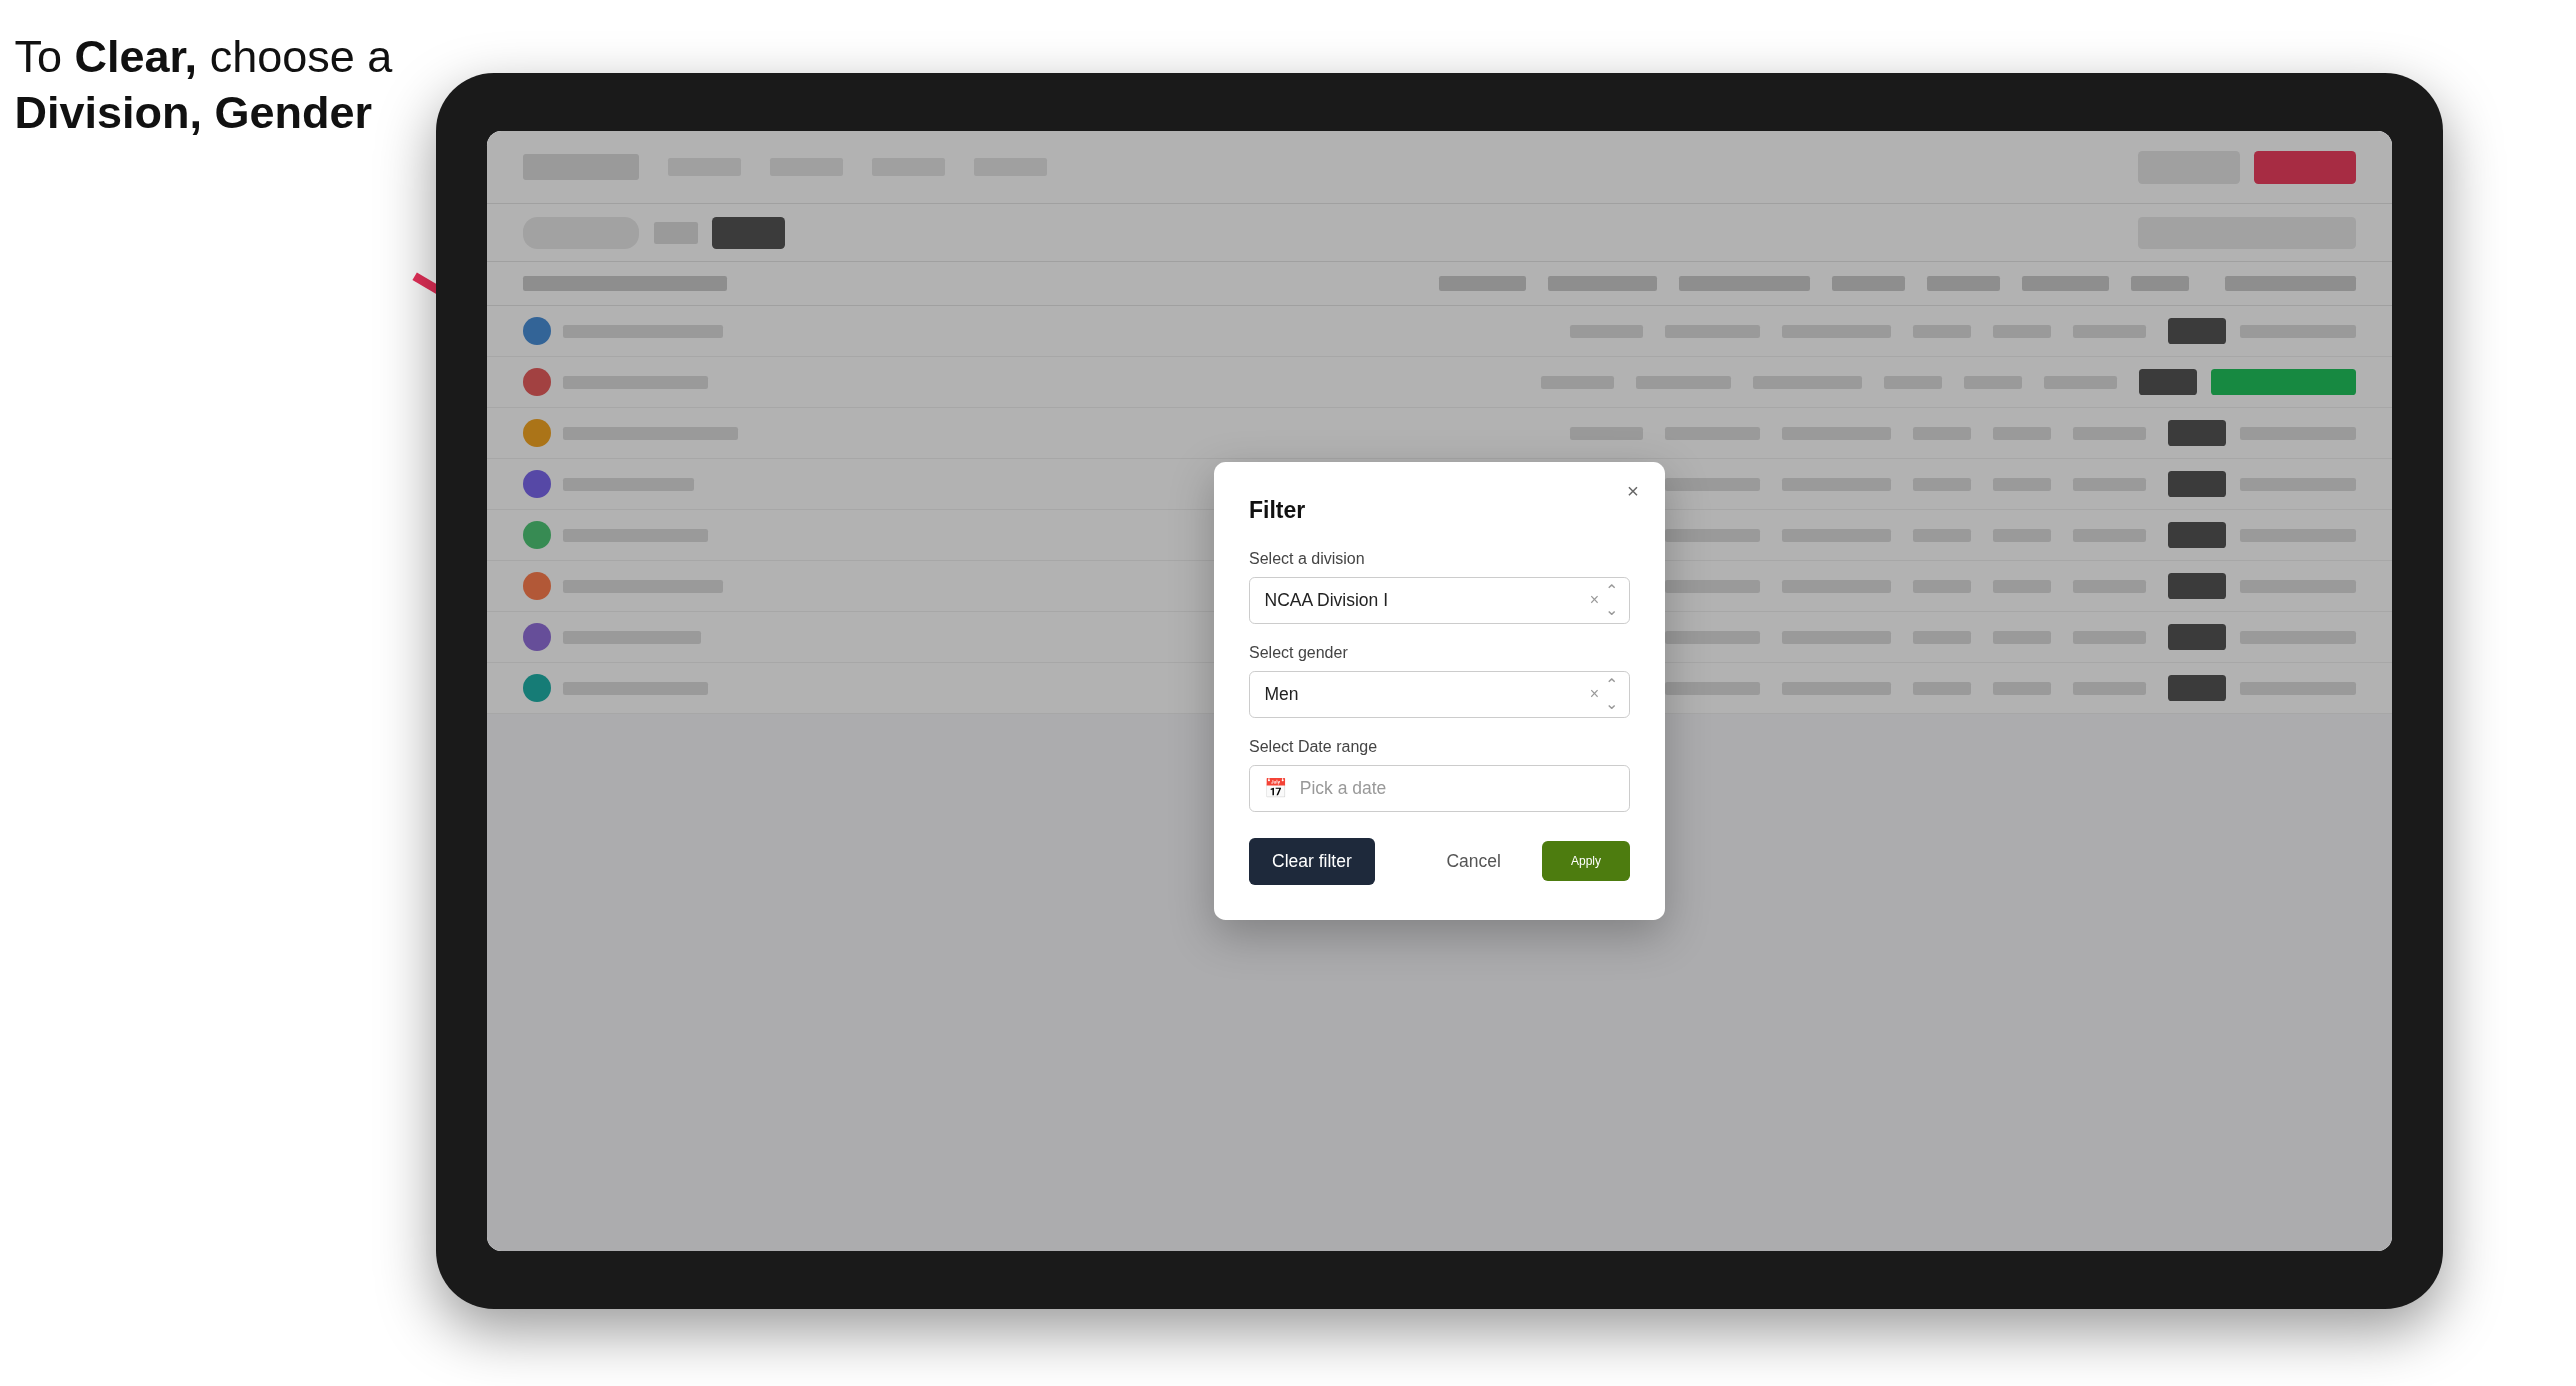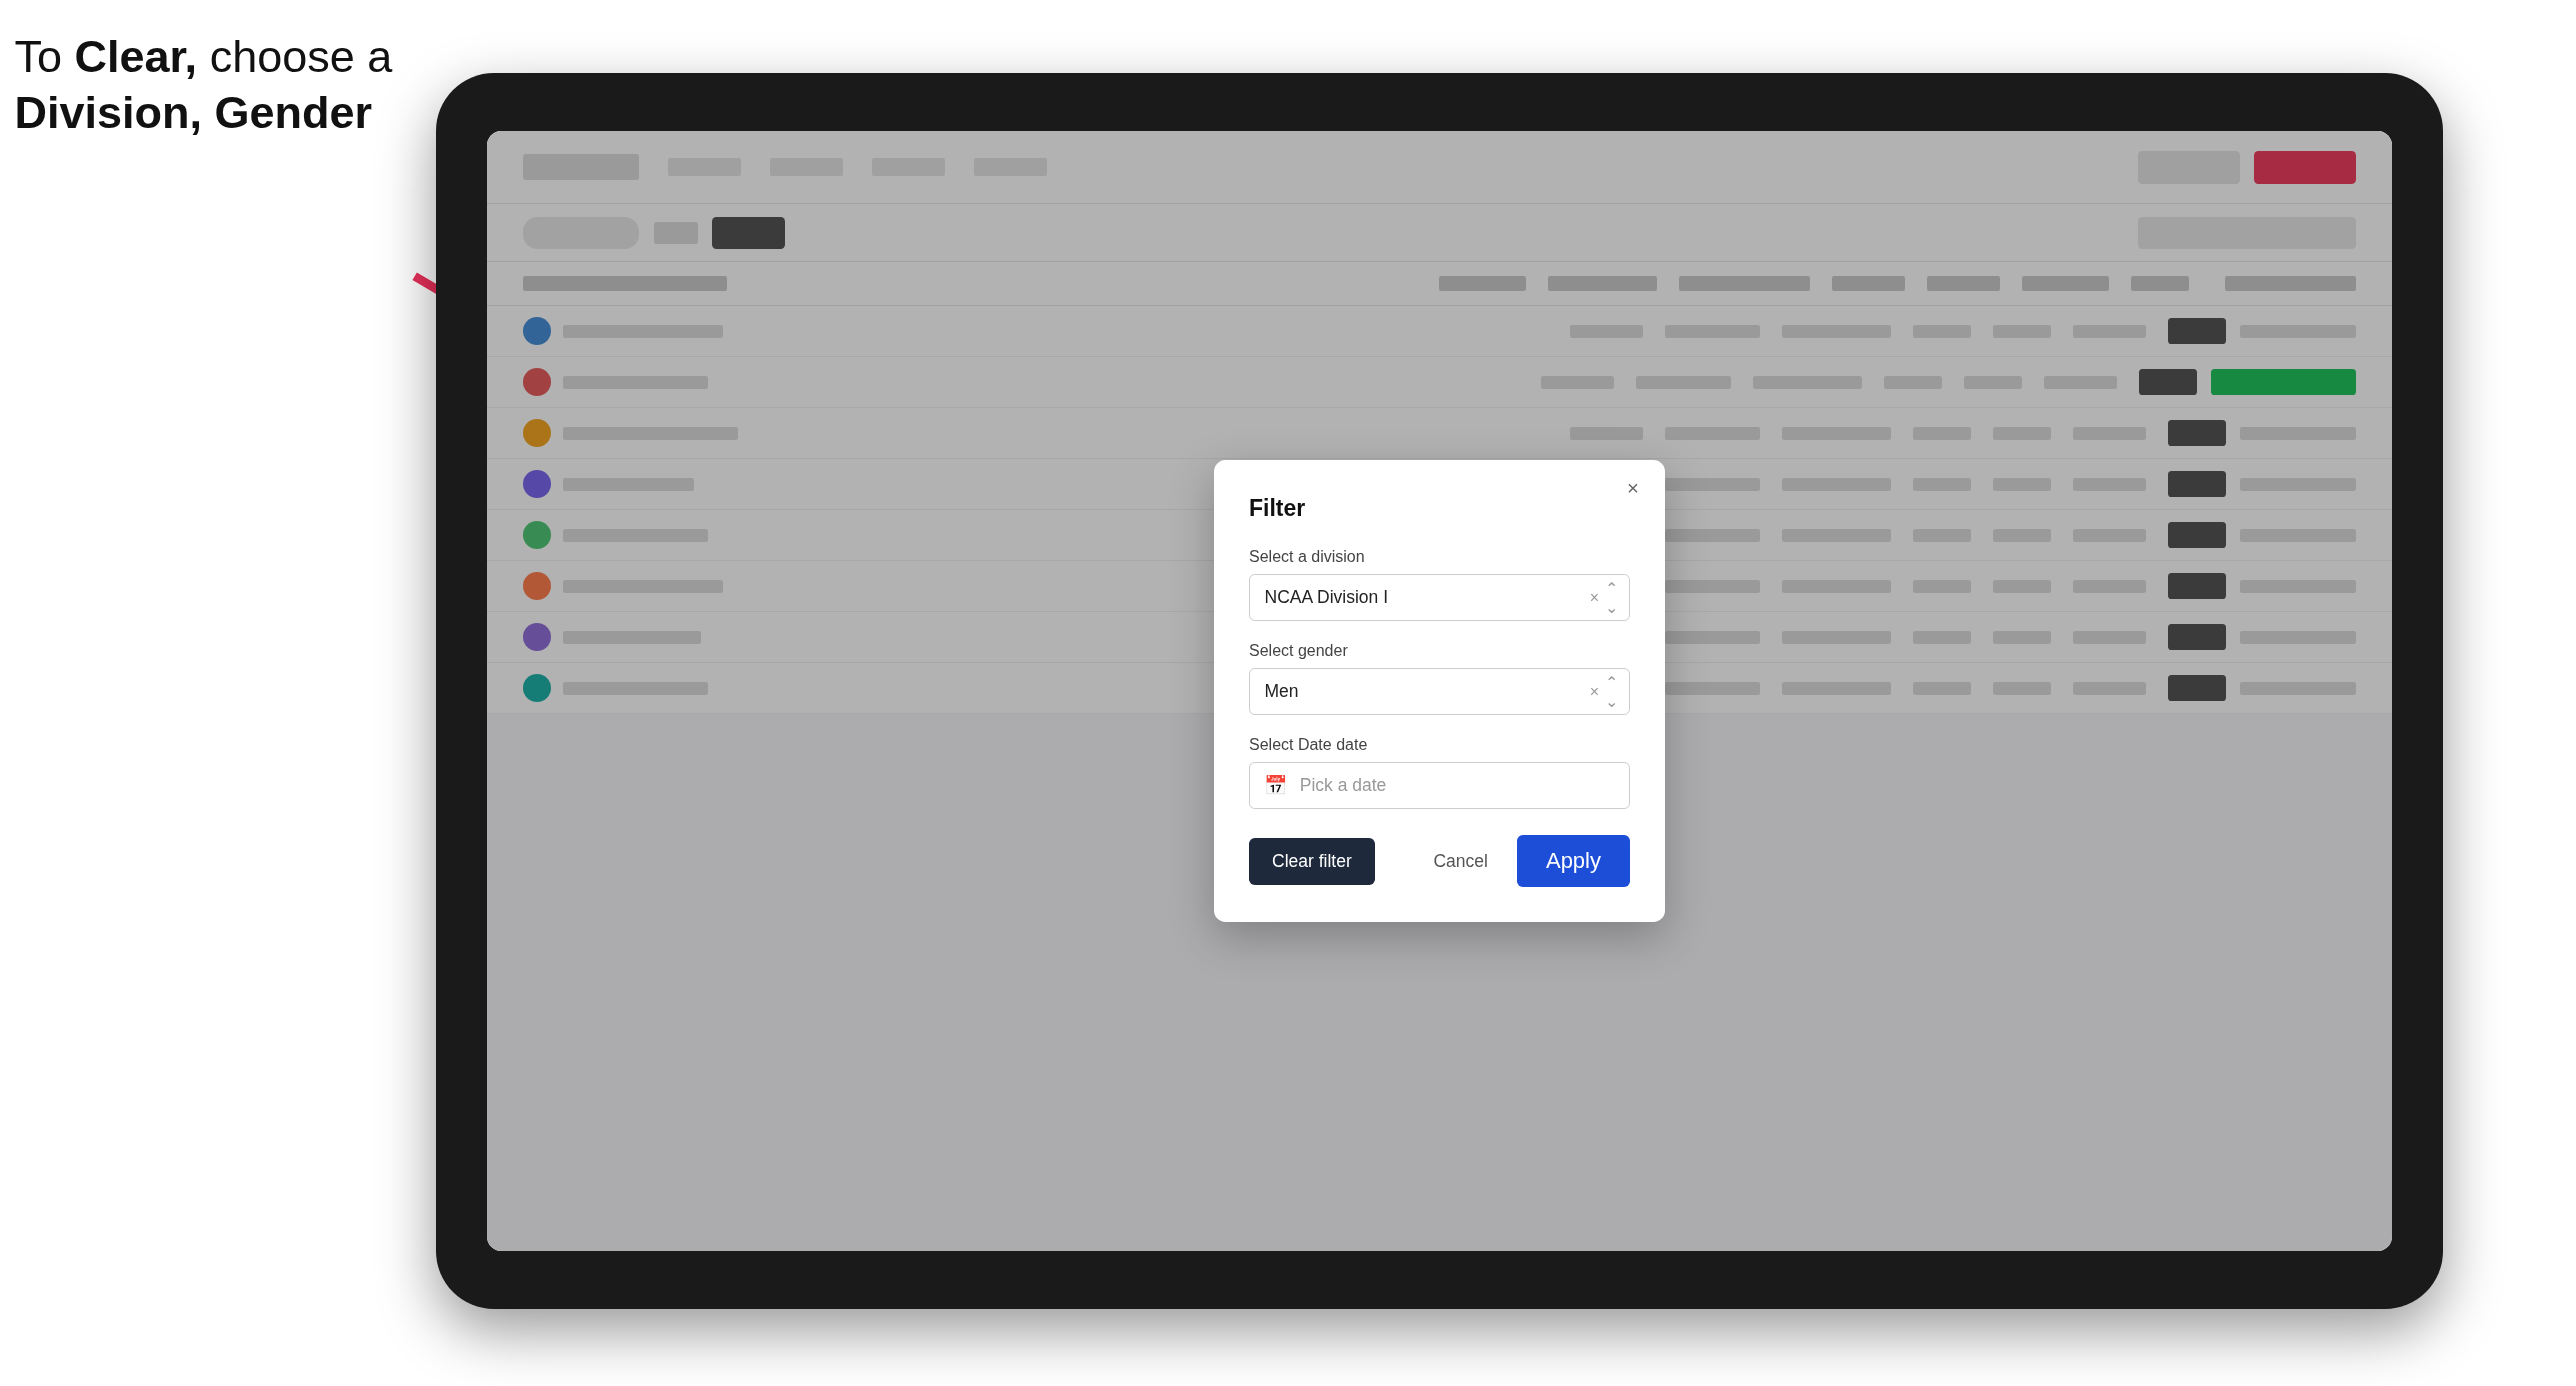--- a/index.html
+++ b/index.html
@@ -309,28 +309,29 @@
     .btn-cancel {
       background: none;
       border: none;
       color: #555;
       font-size: 17.5px;
       cursor: pointer;
       padding: 13px 14.5px;
     }
 
     .btn-apply {
-      background: #1d4ed8;
+      background: #4d7c0f;
       color: #fff;
       border: none;
       border-radius: 5.8px;
       padding: 13px 29px;
-      font-size: 22px;
+      font-size: 12px;
       font-weight: 500;
       cursor: pointer;
+      margin-left: 12px;
     }
   </style>
 </head>
 <body>
 
 <div class="instruction-text">
   <span>To <span class="bold">Clear,</span> choose a</span><br>
   <span class="bold">Division, Gender</span><br>
   <br>
 </div>
@@ -593,21 +594,21 @@
               <span>Men</span>
             </div>
             <div class="select-icons">
               <span style="cursor:pointer;">×</span>
               <span>⌃<br style="line-height:0">⌄</span>
             </div>
           </div>
         </div>
 
         <div class="form-group">
-          <label class="form-label">Select Date date</label>
+          <label class="form-label">Select Date range</label>
           <div class="date-input-wrapper">
             <span class="calendar-icon">📅</span>
             <span>Pick a date</span>
           </div>
         </div>
 
         <div class="modal-footer">
           <button class="btn-clear-filter">Clear filter</button>
           <div class="btn-spacer"></div>
           <button class="btn-cancel">Cancel</button>

